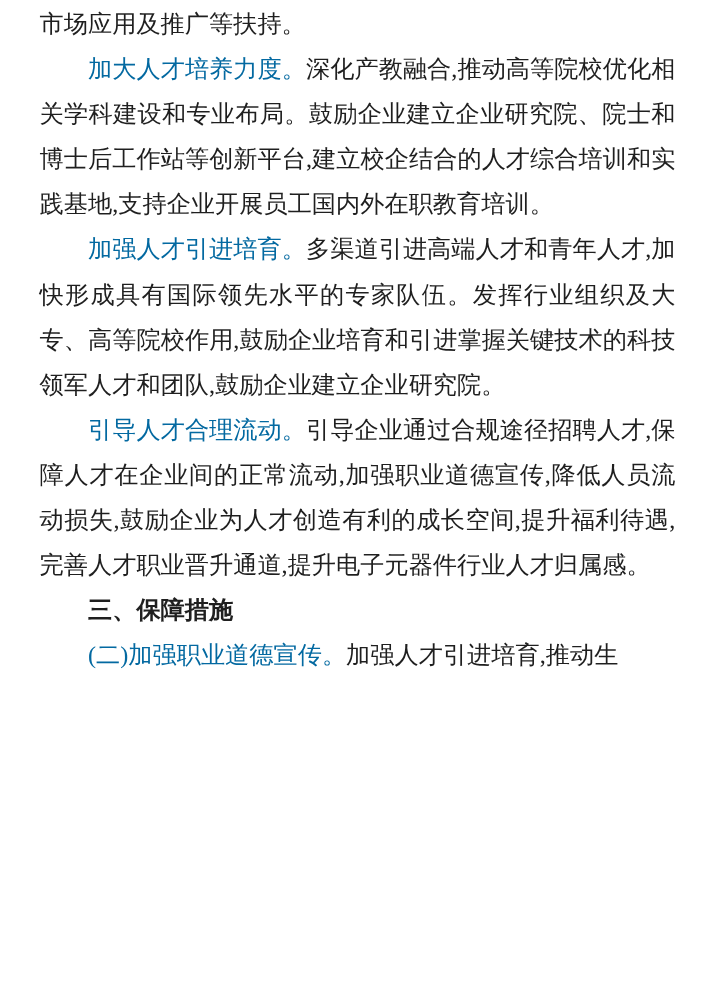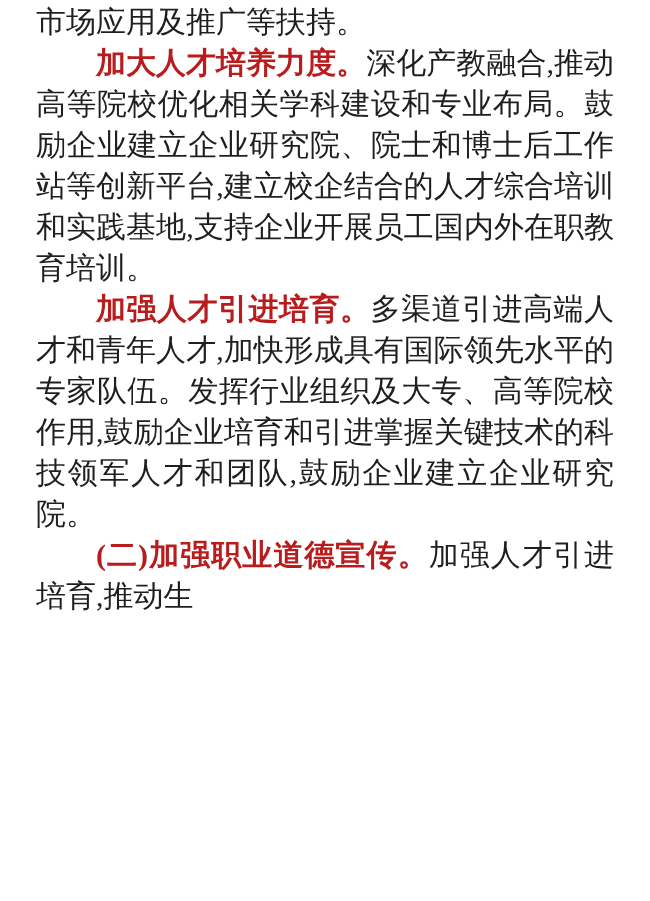--- a/index.html
+++ b/index.html
@@ -11,35 +11,35 @@
     position: relative;
     width: 650px;
     height: 901px;
     box-sizing: border-box;
     background: #ffffff;
     padding: 1px 36px 0 36px;
     overflow: hidden;
   }
   .page p {
     margin: 0;
-    font-size: 30px;
+    font-size: 22px;
     line-height: 41px;
     color: #1f1f1f;
     font-family: "Liberation Serif", "DejaVu Serif", serif;
     text-align: justify;
   }
   .indent {
     text-indent: 2em;
   }
   .no-indent {
     text-indent: 0;
   }
   .lead {
-    font-weight: bold;
-    color: #b91c1c;
+    font-weight: normal;
+    color: #0369a1;
   }
   .heading2 {
     font-weight: bold;
     color: #111111;
   }
   .heading1 {
     font-weight: bold;
     color: #161616;
     font-family: "Liberation Sans", "DejaVu Sans", sans-serif;
   }
@@ -49,18 +49,20 @@
 
 <div class="page">
 
   <p class="no-indent"><span>市场应用及推广等扶持。</span></p>
 
 
   <p class="indent"><span class="lead">加大人才培养力度。</span><span>深化产教融合,推动高等院校优化相关学科建设和专业布局。鼓励企业建立企业研究院、院士和博士后工作站等创新平台,建立校企结合的人才综合培训和实践基地,支持企业开展员工国内外在职教育培训。</span></p>
 
   <p class="indent"><span class="lead">加强人才引进培育。</span><span>多渠道引进高端人才和青年人才,加快形成具有国际领先水平的专家队伍。发挥行业组织及大专、高等院校作用,鼓励企业培育和引进掌握关键技术的科技领军人才和团队,鼓励企业建立企业研究院。</span></p>
 
+  <p class="indent"><span class="lead">引导人才合理流动。</span><span>引导企业通过合规途径招聘人才,保障人才在企业间的正常流动,加强职业道德宣传,降低人员流动损失,鼓励企业为人才创造有利的成长空间,提升福利待遇,完善人才职业晋升通道,提升电子元器件行业人才归属感。</span></p>
 
+  <p class="indent heading1"><span>三、保障措施</span></p>
 
 
   <p class="indent"><span class="lead">(二)加强职业道德宣传。</span><span>加强人才引进培育,推动生</span></p>
 
 </div>
 
 </body></html>

